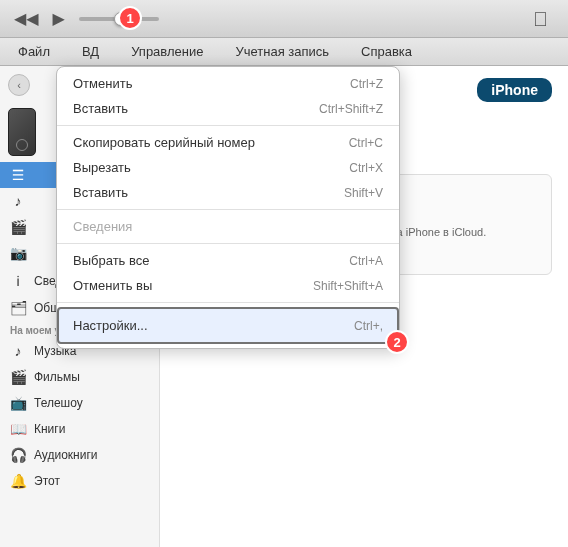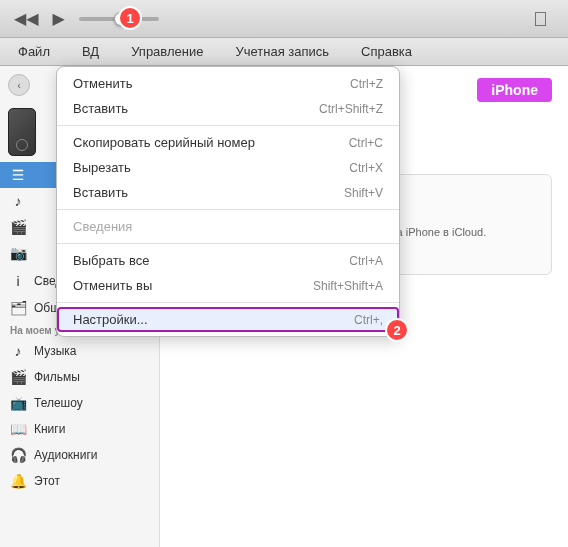--- a/index.html
+++ b/index.html
@@ -200,24 +200,24 @@
       flex: 1;
       padding: 16px;
       background: white;
       overflow-y: auto;
       position: relative;
     }
     .iphone-badge {
       position: absolute;
       top: 12px;
       right: 16px;
-      background: #d946ef;
+      background: #0c4a6e;
       color: white;
       padding: 4px 14px;
-      border-radius: 4px;
+      border-radius: 10px;
       font-size: 14px;
       font-weight: 600;
     }
     .storage-row {
       display: flex;
       align-items: center;
       gap: 6px;
       margin-bottom: 4px;
       font-size: 12px;
       color: #555;
@@ -312,23 +312,23 @@
       height: 1px;
       background: #e0e0e0;
       margin: 4px 0;
     }
     .shortcut {
       font-size: 12px;
       color: #888;
     }
     .dropdown-item.highlighted {
       background: #e8f0fe;
-      border: 2px solid #a21caf;
+      border: 2px solid #737373;
       border-radius: 4px;
-      padding: 3px 14px;
+      padding: 9px 14px;
     }
     .step-badge2 {
       width: 24px;
       height: 24px;
       background: #ff4444;
       border-radius: 50%;
       color: white;
       font-size: 13px;
       font-weight: bold;
       display: flex;

